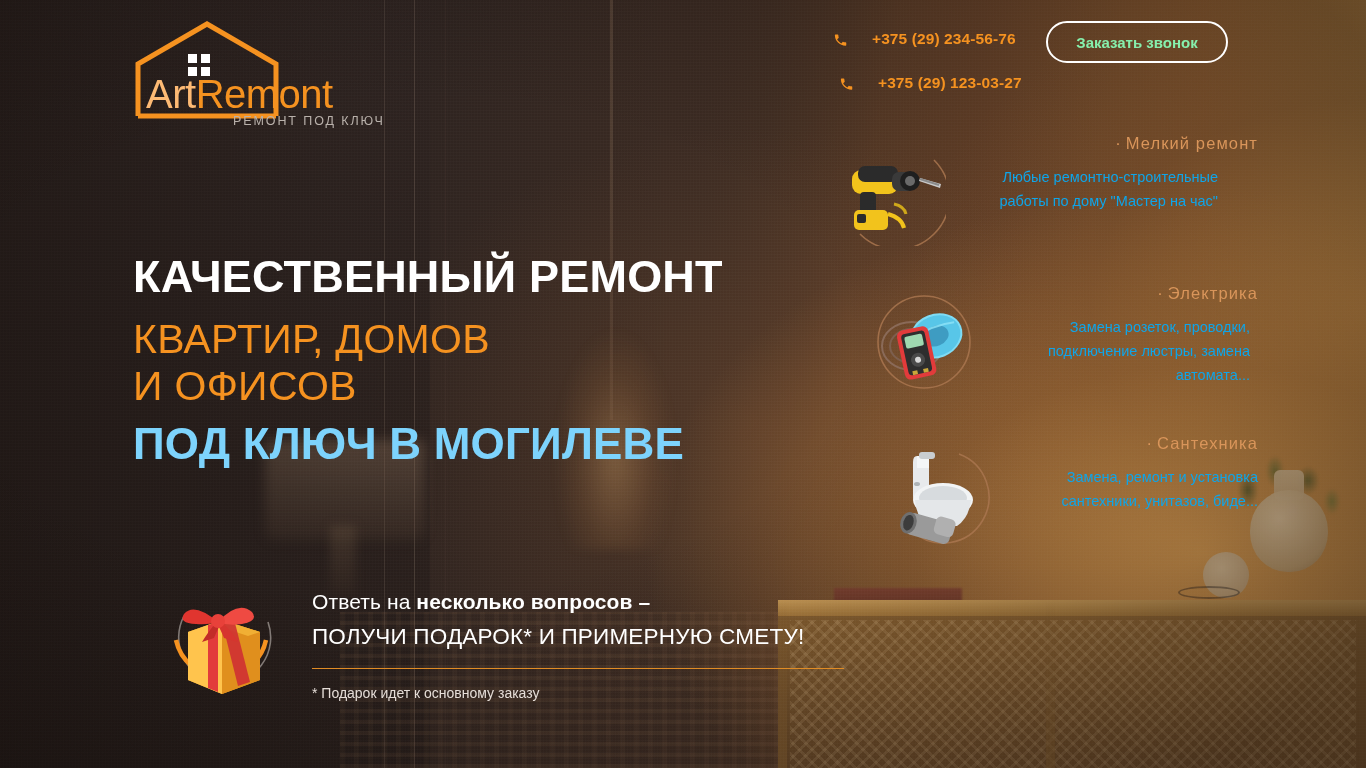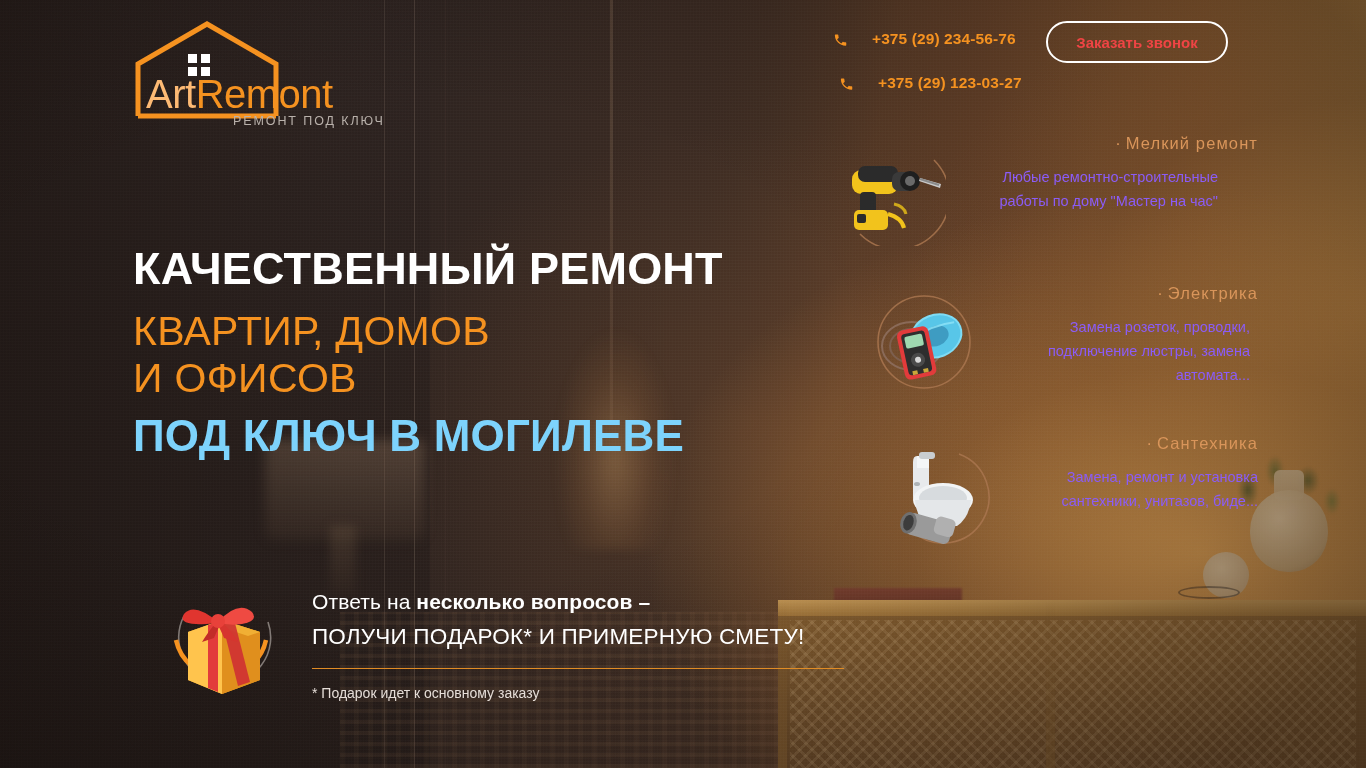--- a/index.html
+++ b/index.html
@@ -137,40 +137,40 @@
   
   .contacts{ position:absolute; left:833px; top:18px; width:190px; }
   .phone-row{ display:flex; align-items:flex-end; gap:24px; height:30px; margin-bottom:14px; }
   .phone-row .ph-ico{ width:15px; height:16px; flex:none; }
   .phone-num{ color:#f59220; font-size:15.5px; font-weight:bold; letter-spacing:.1px; white-space:nowrap; }
   .phone-row.second{ padding-left:6px; }
 
   .callback-btn{
     position:absolute; left:1046px; top:21px; width:182px; height:42px;
     border:2px solid #ffffff; border-radius:21px; background:transparent;
-    color:#ef4444; font-size:15px; font-weight:bold; cursor:pointer;
+    color:#86efac; font-size:15px; font-weight:bold; cursor:pointer;
     font-family:"Liberation Sans", sans-serif;
   }
 
   
-  .hero{ position:absolute; left:133px; top:246px; width:700px; }
+  .hero{ position:absolute; left:133px; top:254px; width:700px; }
   .hl{ font-weight:bold; line-height:1.0; white-space:nowrap; }
   .hl1{ font-size:45px; color:#ffffff; letter-spacing:.2px; }
   .hl2{ font-size:41px; color:#f59220; font-weight:normal; margin-top:20px; letter-spacing:.3px; }
   .hl3{ font-size:41px; color:#f59220; font-weight:normal; margin-top:6px; letter-spacing:.3px; }
   .hl4{ font-size:44px; color:#7dd3fc; margin-top:15px; letter-spacing:.2px; }
 
   
   .services{ position:absolute; left:838px; top:134px; width:420px; }
   .svc{ position:relative; min-height:118px; margin-bottom:32px; }
   .svc-ico{ position:absolute; left:0; top:4px; width:108px; height:108px; }
   .svc-body{ margin-left:118px;text-align:right; }
   .svc-title{ color:#d9955a; font-size:16.5px; letter-spacing:1.1px; margin-bottom:12px; }
   .svc-title .dot{ color:#d9955a; margin-right:4px; }
-  .svc-desc{ color:#8b5cf6; font-size:14.5px; line-height:1.66; max-width:262px; }
+  .svc-desc{ color:#0ea5e9; font-size:14.5px; line-height:1.66; max-width:262px; }
   .svc.s2 .svc-ico{ left:32px; }
   .svc.s2 .svc-body{ margin-left:150px; }
   .svc.s3 .svc-ico{ left:45px; }
   .svc.s3 .svc-body{ margin-left:164px; }
   .svc.s2{ margin-top:14px; }
   .svc.s3{ margin-top:14px; }
 
   
   .promo{ position:absolute; left:160px; top:572px; width:760px; height:160px; }
   .gift{ position:absolute; left:0; top:4px; width:122px; height:132px; }

